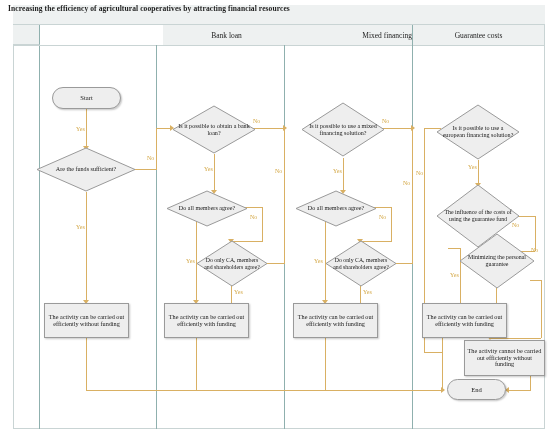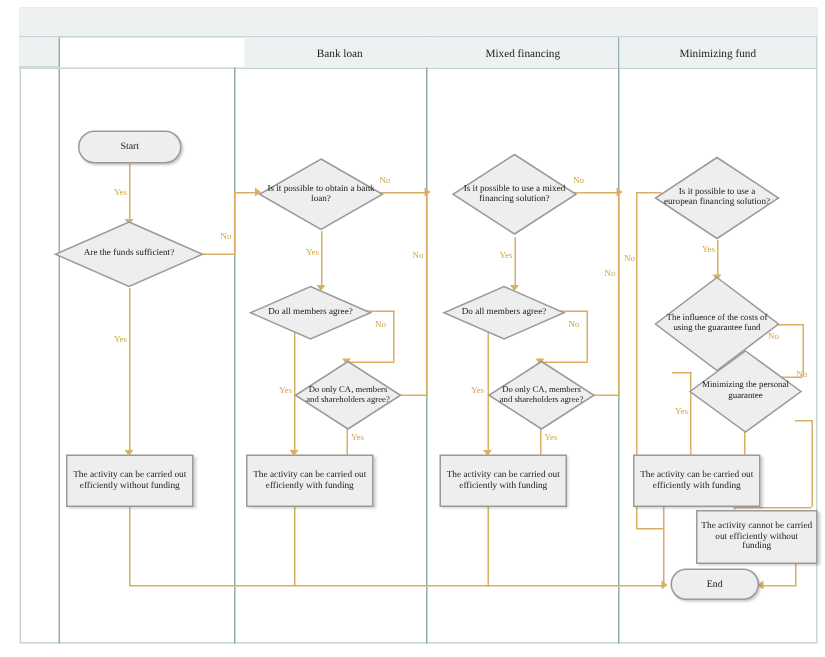--- a/index.html
+++ b/index.html
@@ -45,33 +45,34 @@
   .elbl{position:absolute;font-size:6px;color:#d4a847;white-space:nowrap;}
 </style>
 </head>
 <body>
 
 <div id="page">
 
   <div class="outer-frame"></div>
 
   <div class="title-bar"></div>
+  <div class="title-text">Increasing the efficiency of agricultural cooperatives by attracting financial resources</div>
 
   <div class="gutter-head"></div>
   <div class="gutter-body"></div>
   <div class="headrule"></div>
 
   <div class="lane-header" style="left:163px;width:128px;">
     <span>Bank loan</span>
   </div>
-  <div class="lane-header" style="left:285px;width:128px;">
+  <div class="lane-header" style="left:285px;width:128px;justify-content:flex-end;">
     <span>Mixed financing</span>
   </div>
   <div class="lane-header" style="left:413px;width:131px;border-right:none;">
-    <span>Minimizing fund</span>
+    <span>Guarantee costs</span>
   </div>
 
   <div class="lane-body" style="left:40px;width:117px;"></div>
   <div class="lane-body" style="left:157px;width:128px;"></div>
   <div class="lane-body" style="left:285px;width:128px;"></div>
   <div class="lane-body" style="left:413px;width:131px;border-right:none;"></div>
 
   <div class="ln lnv" style="left:86px;top:109px;height:38px;"></div>
   <div class="arw arw-d" style="left:83px;top:146px;"></div>
   <div class="elbl" style="left:76px;top:126px;">Yes</div>

